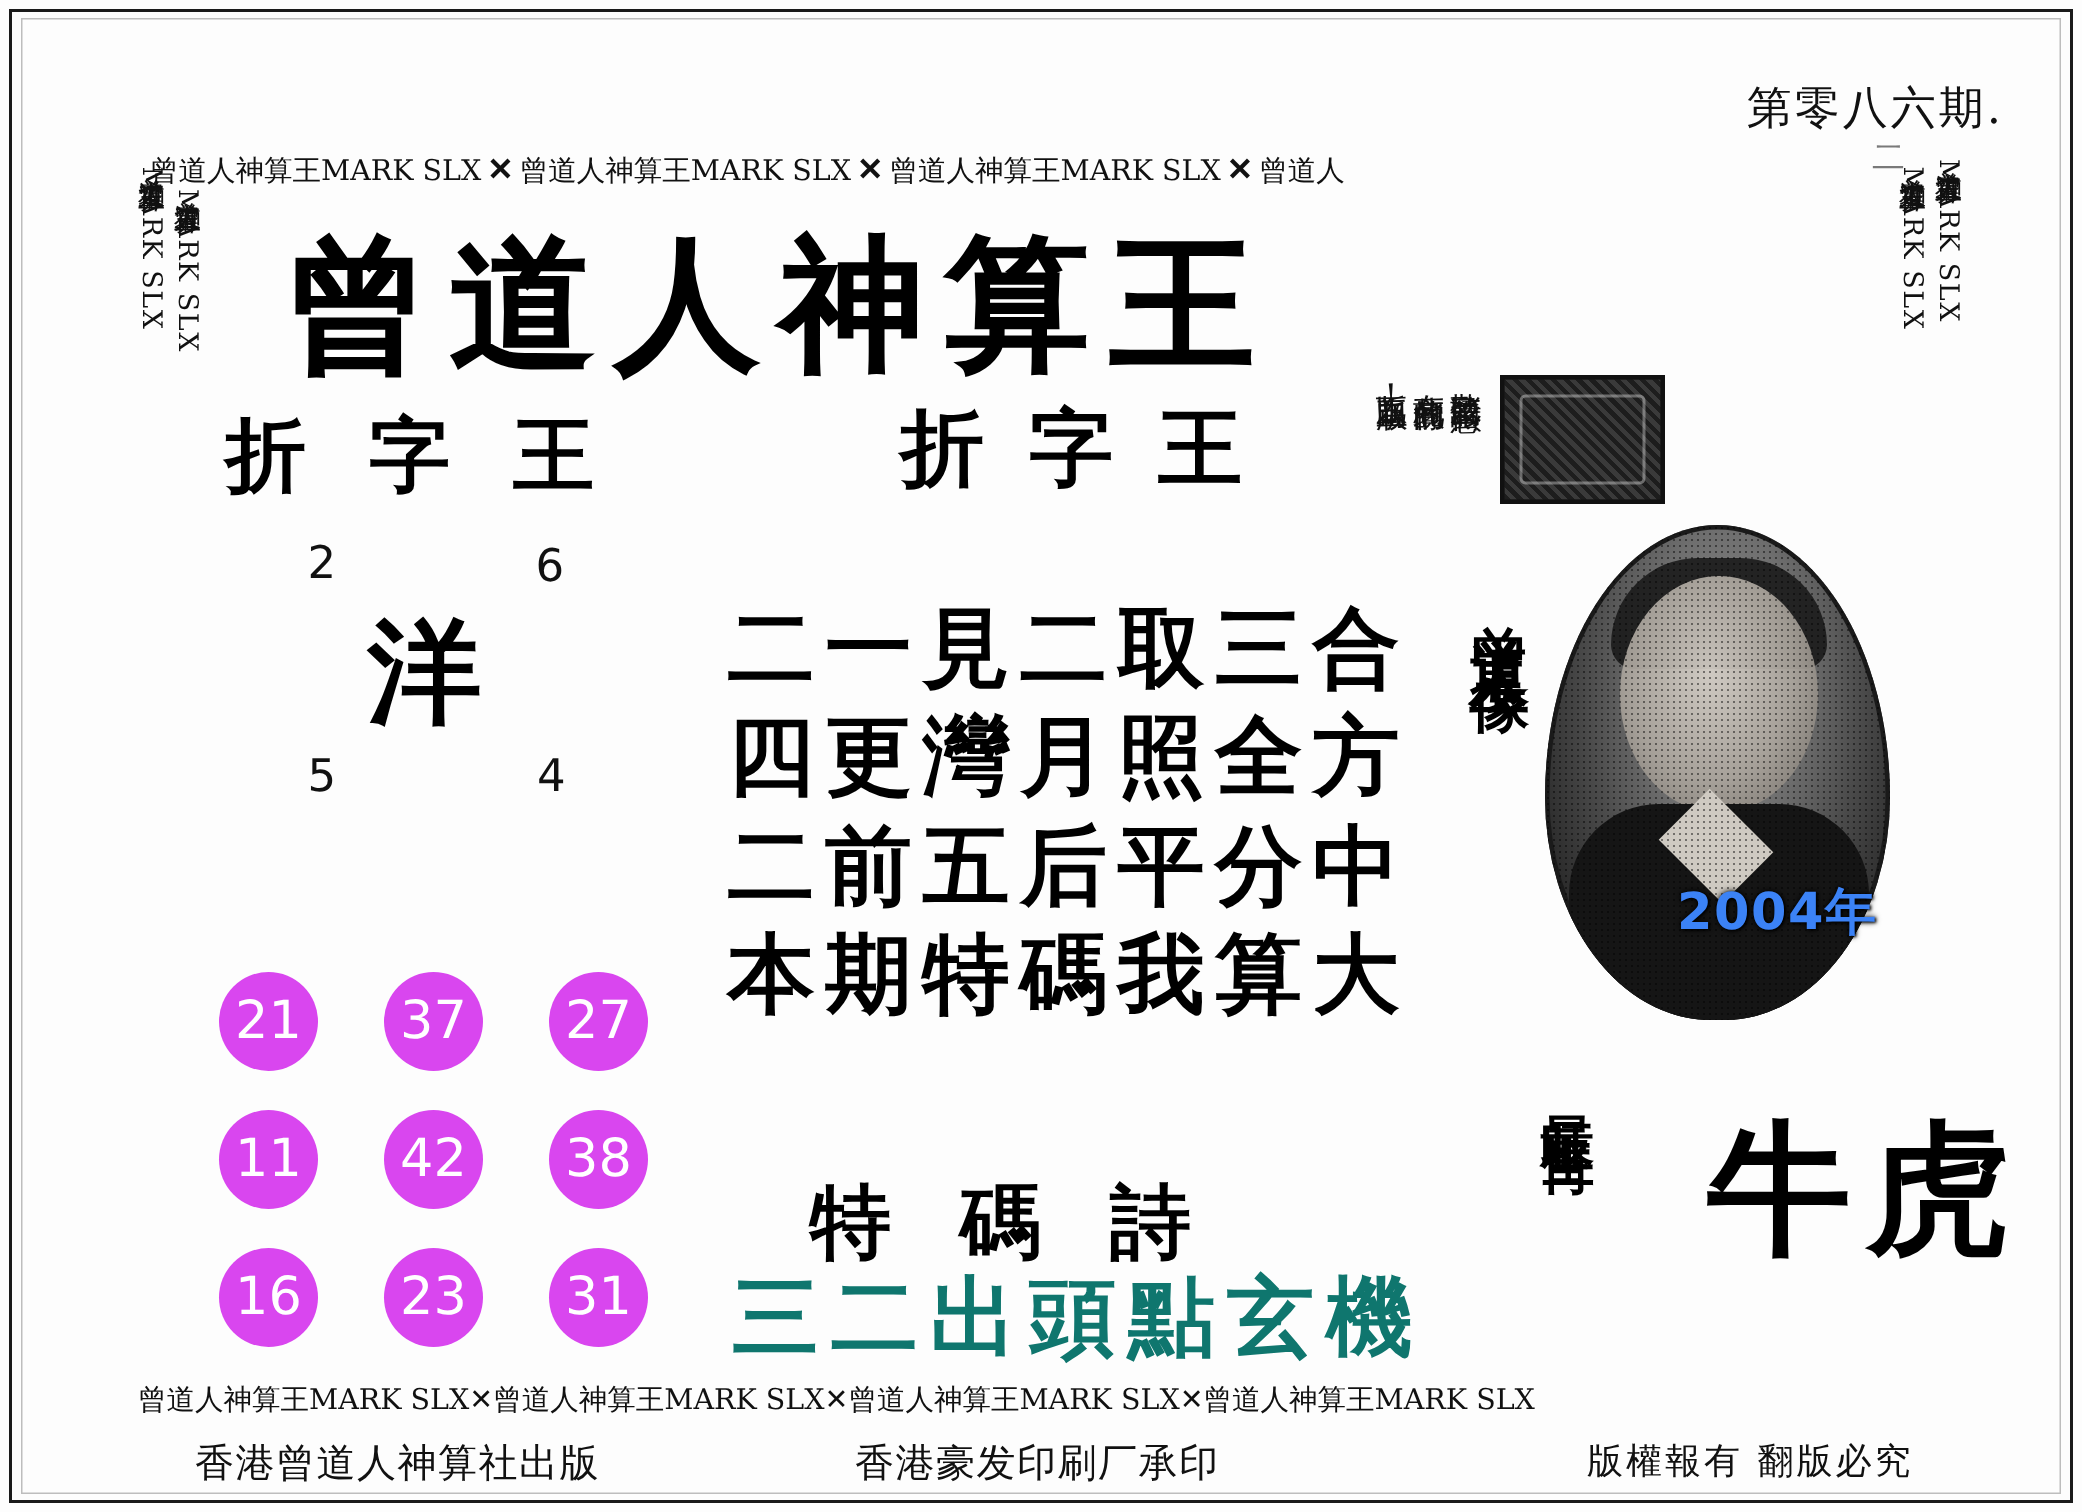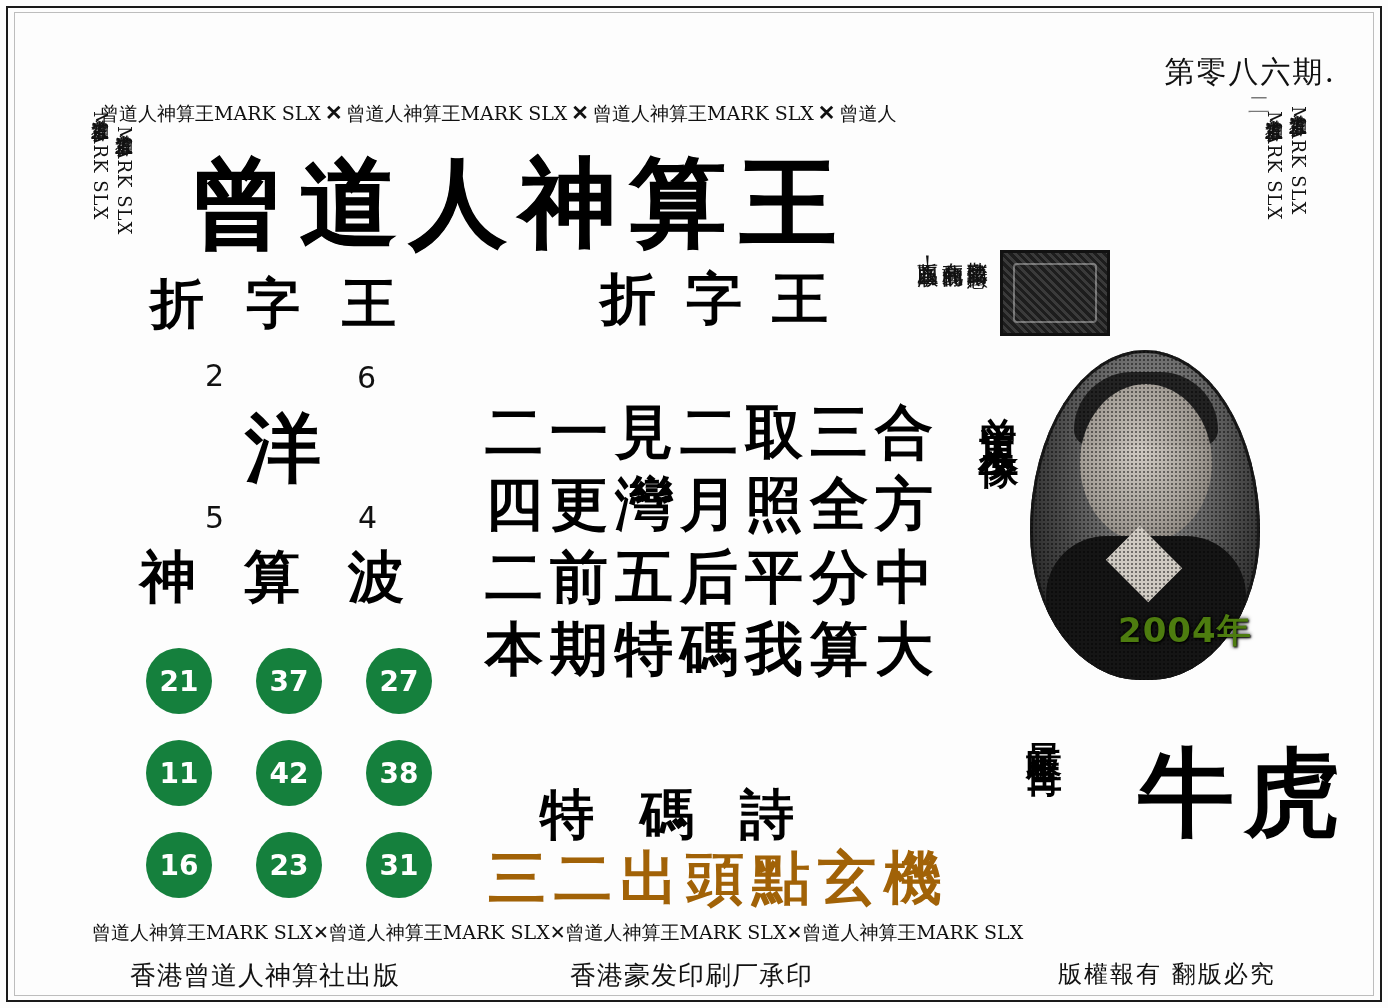--- a/index.html
+++ b/index.html
@@ -124,43 +124,43 @@
   }
   
   .balls{
     position:absolute;left:146px;top:648px;
     display:grid;
     grid-template-columns:repeat(3,110px);
     grid-template-rows:repeat(3,92px);
   }
   .ball{
     width:66px;height:66px;border-radius:50%;
-    background:#15803d;color:#fff;
+    background:#d946ef;color:#fff;
     display:flex;align-items:center;justify-content:center;
     font-family:"DejaVu Sans",sans-serif;
-    font-size:28px;font-weight:bold;
+    font-size:35px;font-weight:normal;
     letter-spacing:0px;
   }
   
   .poem{
     position:absolute;left:485px;top:398px;
     font-size:58px;font-weight:bold;line-height:1.18;
     letter-spacing:7px;color:#000;white-space:nowrap;text-align:right;
   }
   .poem div{margin-bottom:4px;}
   
   .tms{
     position:absolute;left:540px;top:735px;
     font-size:54px;font-weight:bold;letter-spacing:46px;color:#000;
     white-space:nowrap;
     margin-top:44px;
   }
   .tms-line{
     position:absolute;left:488px;top:840px;
-    font-size:58px;font-weight:bold;letter-spacing:8px;color:#a16207;
+    font-size:58px;font-weight:bold;letter-spacing:8px;color:#0f766e;
     white-space:nowrap;
   }
   
   .portrait-label{
     position:absolute;left:972px;top:385px;
     writing-mode:vertical-rl;text-orientation:upright;
     font-size:40px;font-weight:bold;letter-spacing:8px;color:#000;
     height:290px;
   }
   .portrait{
@@ -193,23 +193,23 @@
     position:absolute;left:16px;top:186px;width:200px;height:150px;
     background:#151515;
     border-radius:60px 60px 0 0;
   }
   .portrait .collar{
     position:absolute;left:84px;top:190px;width:60px;height:48px;
     background:#cfcac2;
     transform:rotate(45deg);
   }
   .portrait-year{
-    position:absolute;left:1118px;top:608px;
+    position:absolute;left:1118px;top:585px;
     font-family:"DejaVu Sans",sans-serif;
-    font-size:34px;font-weight:bold;color:#4d7c0f;
+    font-size:34px;font-weight:bold;color:#3b82f6;
     text-shadow:0 0 4px #000,1px 1px 2px #000;
     letter-spacing:1px;
   }
   
   .zodiac-label{
     position:absolute;left:1020px;top:715px;
     writing-mode:vertical-rl;text-orientation:upright;
     font-size:36px;font-weight:bold;letter-spacing:6px;color:#000;
     height:170px;
   }
@@ -271,21 +271,20 @@
 有此商標的
 版面為正版!</div>
   <div class="seal"></div>
 
   <div class="num-small n2">2</div>
   <div class="num-small n6">6</div>
   <div class="num-small n5">5</div>
   <div class="num-small n4">4</div>
   <div class="yang">洋</div>
 
-  <div class="ssb">神算波</div>
 
   <div class="balls">
     <div class="ball">21</div>
     <div class="ball">37</div>
     <div class="ball">27</div>
     <div class="ball">11</div>
     <div class="ball">42</div>
     <div class="ball">38</div>
     <div class="ball">16</div>
     <div class="ball">23</div>

